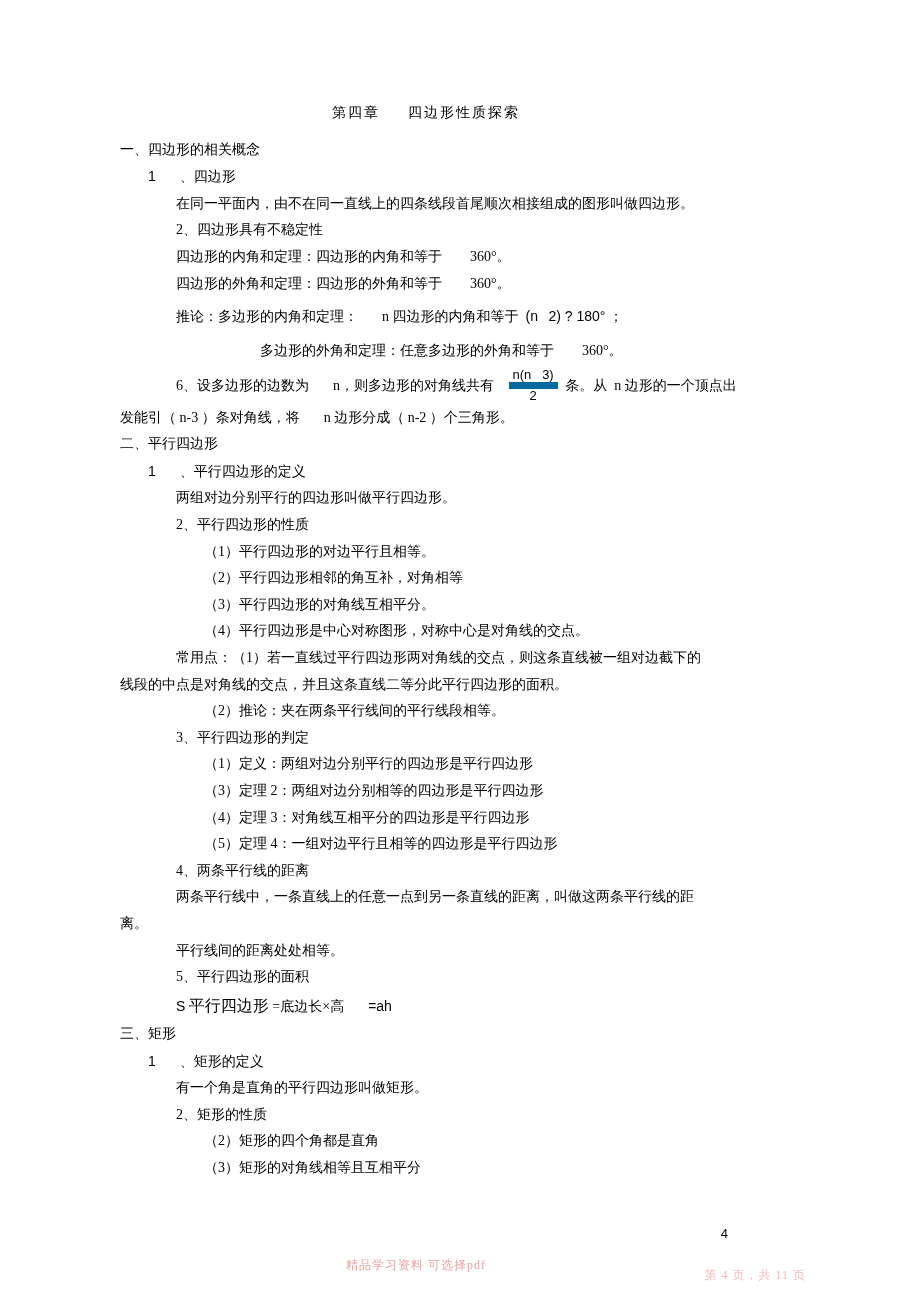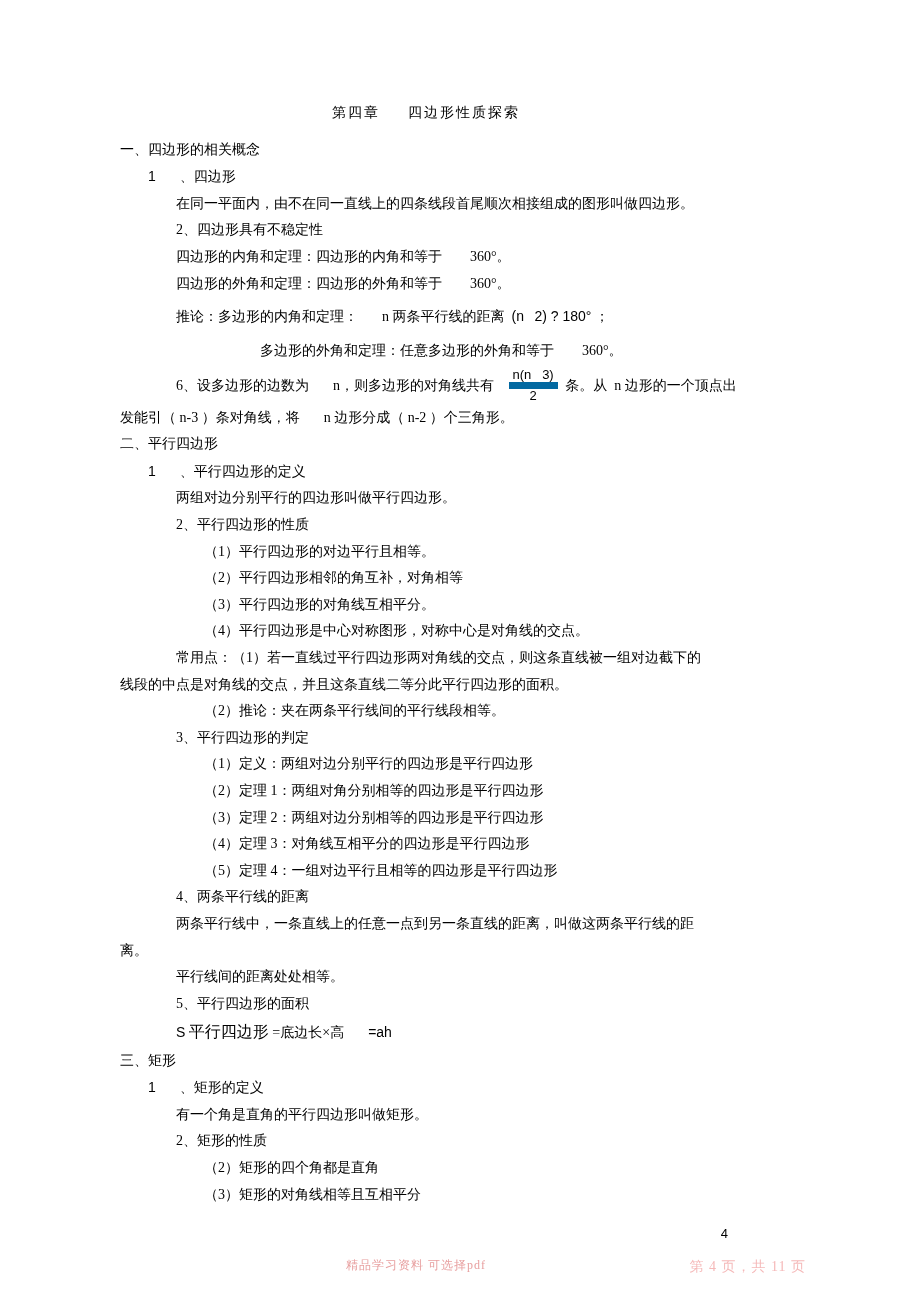--- a/index.html
+++ b/index.html
@@ -57,22 +57,22 @@
     left: 0; right: 0;
     bottom: 26px;
     text-align: center;
     font-size: 12px;
     color: #e8a0a0;
     letter-spacing: 1px;
   }
   .footer-right {
     position: absolute;
     right: 26px;
-    bottom: 22px;
-    font-size: 14px;
+    bottom: 16px;
+    font-size: 12px;
     color: #f5b9b9;
     letter-spacing: 1px;
     margin-left: 33px;
   }
   .nowrap { white-space: nowrap; }
 </style>
 </head>
 <body>
 
 <div class="page">
@@ -91,21 +91,21 @@
   <div class="body1">2、四边形具有不稳定性</div>
 
   <div class="body1 nowrap">
     <span>四边形的内角和定理：四边形的内角和等于</span><span class="gap-wide"></span><span>360°。</span>
   </div>
   <div class="body1 nowrap">
     <span>四边形的外角和定理：四边形的外角和等于</span><span class="gap-wide"></span><span>360°。</span>
   </div>
 
   <div class="body1 nowrap" style="margin-top:6px;margin-bottom:6px;">
-    <span>推论：多边形的内角和定理：</span><span class="gap-after-label"></span><span>n 两条平行线的距离</span>&nbsp;&nbsp;<span class="arial">(n</span>&nbsp;&nbsp;&nbsp;<span class="arial">2) ? 180°</span>&nbsp;<span>；</span>
+    <span>推论：多边形的内角和定理：</span><span class="gap-after-label"></span><span>n 四边形的内角和等于</span>&nbsp;&nbsp;<span class="arial">(n</span>&nbsp;&nbsp;&nbsp;<span class="arial">2) ? 180°</span>&nbsp;<span>；</span>
   </div>
 
   <div class="nowrap" style="margin-left:140px;margin-top:7px;margin-bottom:6px;">
     <span>多边形的外角和定理：任意多边形的外角和等于</span><span class="gap-wide"></span><span>360°。</span>
   </div>
 
   <div class="body1 nowrap" style="margin-top:2px;">
     <span>6、设多边形的边数为</span><span class="gap-after-label"></span><span>n，则多边形的对角线共有</span>&nbsp;&nbsp;
     <span class="frac">
       <span class="num"><span>n(n</span>&nbsp;&nbsp;&nbsp;<span>3)</span></span>
@@ -129,21 +129,20 @@
   <div class="h4">（2）平行四边形相邻的角互补，对角相等</div>
   <div class="h4">（3）平行四边形的对角线互相平分。</div>
   <div class="h4">（4）平行四边形是中心对称图形，对称中心是对角线的交点。</div>
 
   <div class="body1">常用点：（1）若一直线过平行四边形两对角线的交点，则这条直线被一组对边截下的</div>
   <div class="body2">线段的中点是对角线的交点，并且这条直线二等分此平行四边形的面积。</div>
   <div class="h4">（2）推论：夹在两条平行线间的平行线段相等。</div>
 
   <div class="body1">3、平行四边形的判定</div>
   <div class="h4">（1）定义：两组对边分别平行的四边形是平行四边形</div>
-  <div class="h4">（2）定理  1：两组对角分别相等的四边形是平行四边形</div>
   <div class="h4">（3）定理  2：两组对边分别相等的四边形是平行四边形</div>
   <div class="h4">（4）定理  3：对角线互相平分的四边形是平行四边形</div>
   <div class="h4">（5）定理  4：一组对边平行且相等的四边形是平行四边形</div>
 
   <div class="body1">4、两条平行线的距离</div>
   <div class="body1">两条平行线中，一条直线上的任意一点到另一条直线的距离，叫做这两条平行线的距</div>
   <div class="body2">离。</div>
   <div class="body1">平行线间的距离处处相等。</div>
 
   <div class="body1">5、平行四边形的面积</div>

